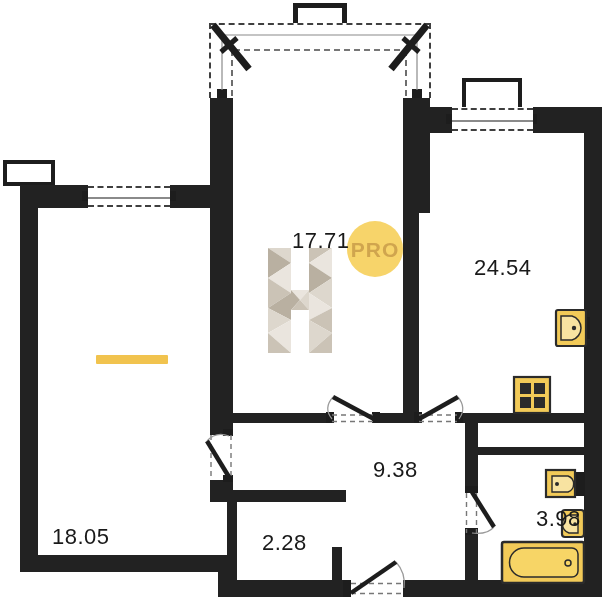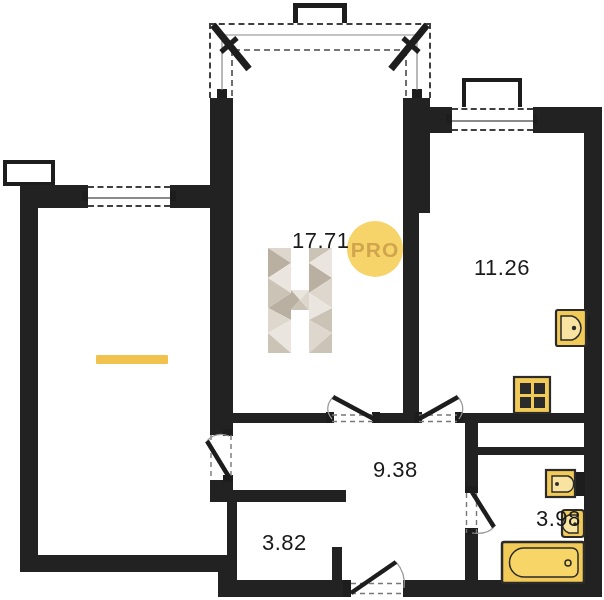--- a/index.html
+++ b/index.html
@@ -174,21 +174,22 @@
       <polygon points="41,42 41,62 32,52" fill="#ddd7cd"></polygon>
       <polygon points="23,62 41,62 32,52" fill="#cbc3b6"></polygon>
     </g>
 
     <g>
       <circle cx="375" cy="249" r="28" fill="#f7d46a"></circle>
       <text x="375" y="257" text-anchor="middle" font-family="Liberation Sans, sans-serif" font-size="21" font-weight="700" letter-spacing="1" fill="#d0a54e">PRO</text>
     </g>
   </svg>
 
+  <div class="arealabel" style="left:52px;top:524px;">18.05</div>
   <div class="arealabel" style="left:292px;top:212px;margin-top:16px;">17.71</div>
-  <div class="arealabel" style="left:474px;top:255px;">11.26</div>
+  <div class="arealabel" style="left:474px;top:255px;">24.54</div>
   <div class="arealabel" style="left:373px;top:457px;">9.38</div>
-  <div class="arealabel" style="left:262px;top:530px;">3.82</div>
+  <div class="arealabel" style="left:262px;top:530px;">2.28</div>
   <div class="arealabel" style="left:536px;top:506px;">3.98</div>
 
   <div class="totalbar" style="left:96px;top:355px;width:72px;height:9px;"></div>
 
 </div>
 
 </body></html>

